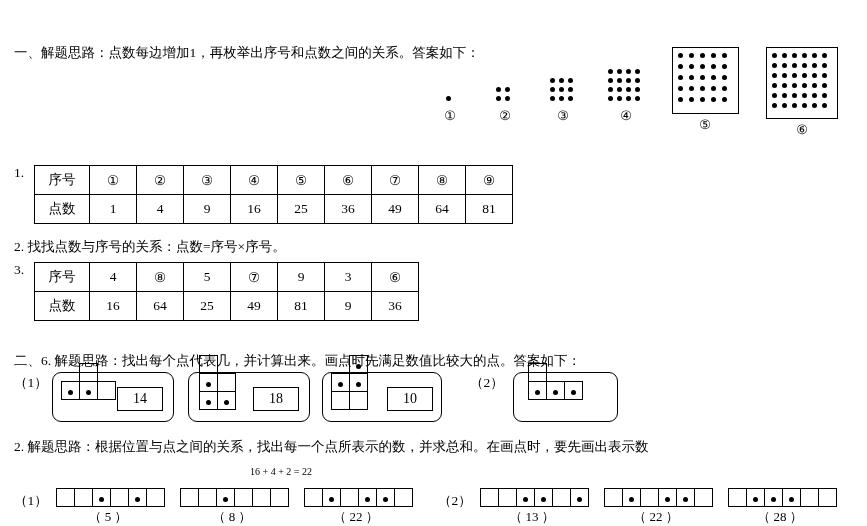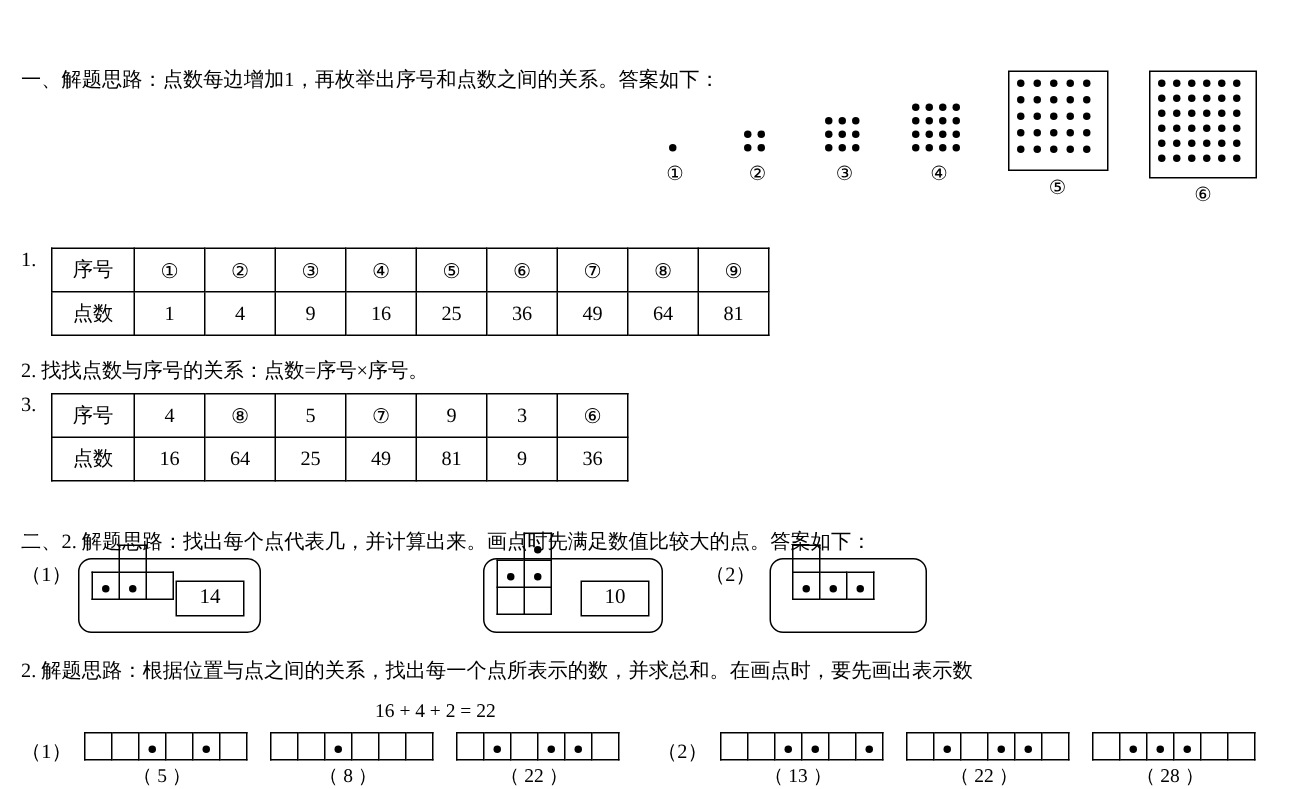--- a/index.html
+++ b/index.html
@@ -54,21 +54,21 @@
   .cellgrid{position:absolute;}
   .cellgrid td{border:1px solid #000;width:17px;height:17px;padding:0;text-align:center;vertical-align:middle;}
   .cellgrid td.none{border:none;}
   .cdot{width:5px;height:5px;border-radius:50%;background:#000;display:inline-block;}
   .valbox{position:absolute;border:1px solid #000;text-align:center;font-size:14px;line-height:22px;height:22px;width:44px;}
   
   .strip{position:absolute;}
   .strip table{border-collapse:collapse;}
   .strip td{border:1px solid #000;width:17px;height:17px;padding:0;text-align:center;vertical-align:middle;}
   .striplabel{position:absolute;font-size:13px;text-align:center;}
-  .eq{position:absolute;font-size:13px;}
+  .eq{position:absolute;font-size:10px;}
   .paren{position:absolute;font-size:13.5px;}
 </style>
 </head>
 <body>
 
 <div class="page">
 
 
   <div class="sec1-intro">一、解题思路：点数每边增加1，再枚举出序号和点数之间的关系。答案如下：</div>
 
@@ -260,21 +260,21 @@
         <td class="datacell">25</td>
         <td class="datacell">49</td>
         <td class="datacell">81</td>
         <td class="datacell">9</td>
         <td class="datacell">36</td>
       </tr>
     </tbody>
       </table>
   </div>
 
-  <div class="sec2-intro">二、2. 解题思路：找出每个点代表几，并计算出来。画点时先满足数值比较大的点。答案如下：</div>
+  <div class="sec2-intro">二、6. 解题思路：找出每个点代表几，并计算出来。画点时先满足数值比较大的点。答案如下：</div>
 
   <div class="paren" style="left:14px;top:374px;">（1）</div>
 
   <div class="roundbox" style="left:52px;top:372px;width:122px;height:50px;">
     <table class="cellgrid" style="left:8px;top:-10px;border-collapse:collapse;">
       <tbody>
           <tr>
         <td class="none"></td>
         <td></td>
         <td class="none"></td>
@@ -282,20 +282,39 @@
       <tr>
         <td><span class="cdot"></span></td>
         <td><span class="cdot"></span></td>
         <td></td>
       </tr>
     </tbody>
       </table>
     <div class="valbox" style="left:64px;top:14px;">14</div>
   </div>
 
+  <div class="roundbox" style="left:188px;top:372px;width:122px;height:50px;">
+    <table class="cellgrid" style="left:10px;top:-18px;border-collapse:collapse;">
+      <tbody>
+          <tr>
+        <td></td>
+        <td class="none"></td>
+      </tr>
+      <tr>
+        <td><span class="cdot"></span></td>
+        <td></td>
+      </tr>
+      <tr>
+        <td><span class="cdot"></span></td>
+        <td><span class="cdot"></span></td>
+      </tr>
+    </tbody>
+      </table>
+    <div class="valbox" style="left:64px;top:14px;">18</div>
+  </div>
 
   <div class="roundbox" style="left:322px;top:372px;width:120px;height:50px;">
     <table class="cellgrid" style="left:8px;top:-18px;border-collapse:collapse;">
       <tbody>
           <tr>
         <td class="none"></td>
         <td><span class="cdot"></span></td>
       </tr>
       <tr>
         <td><span class="cdot"></span></td>

